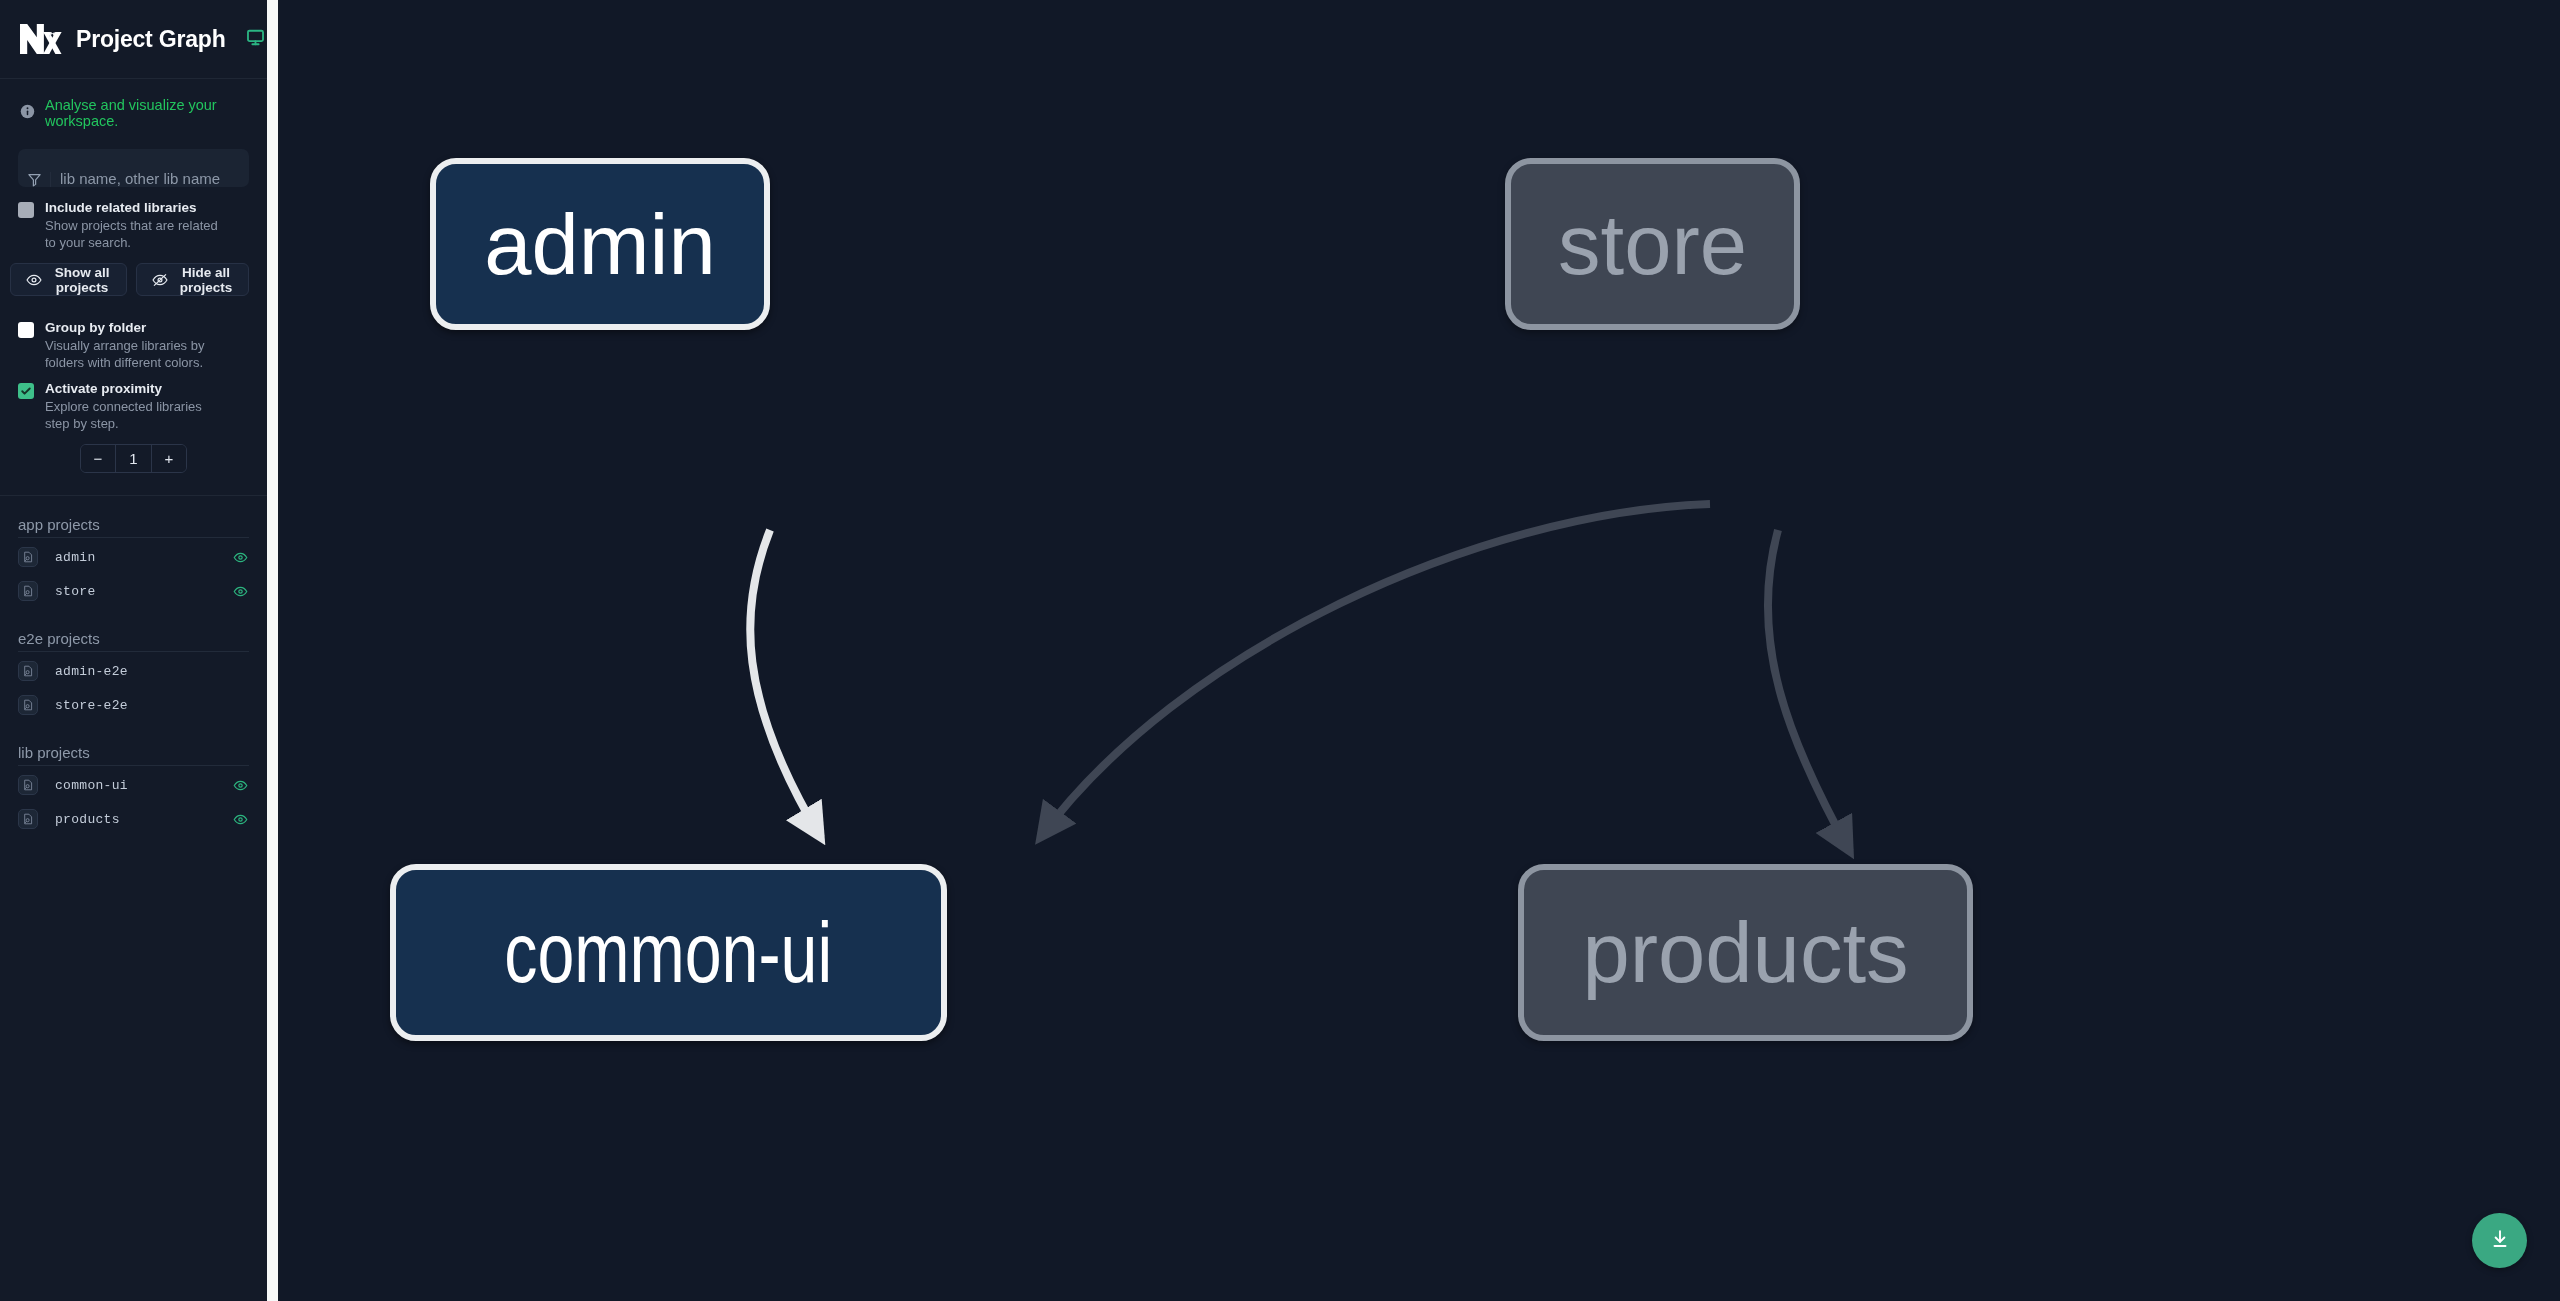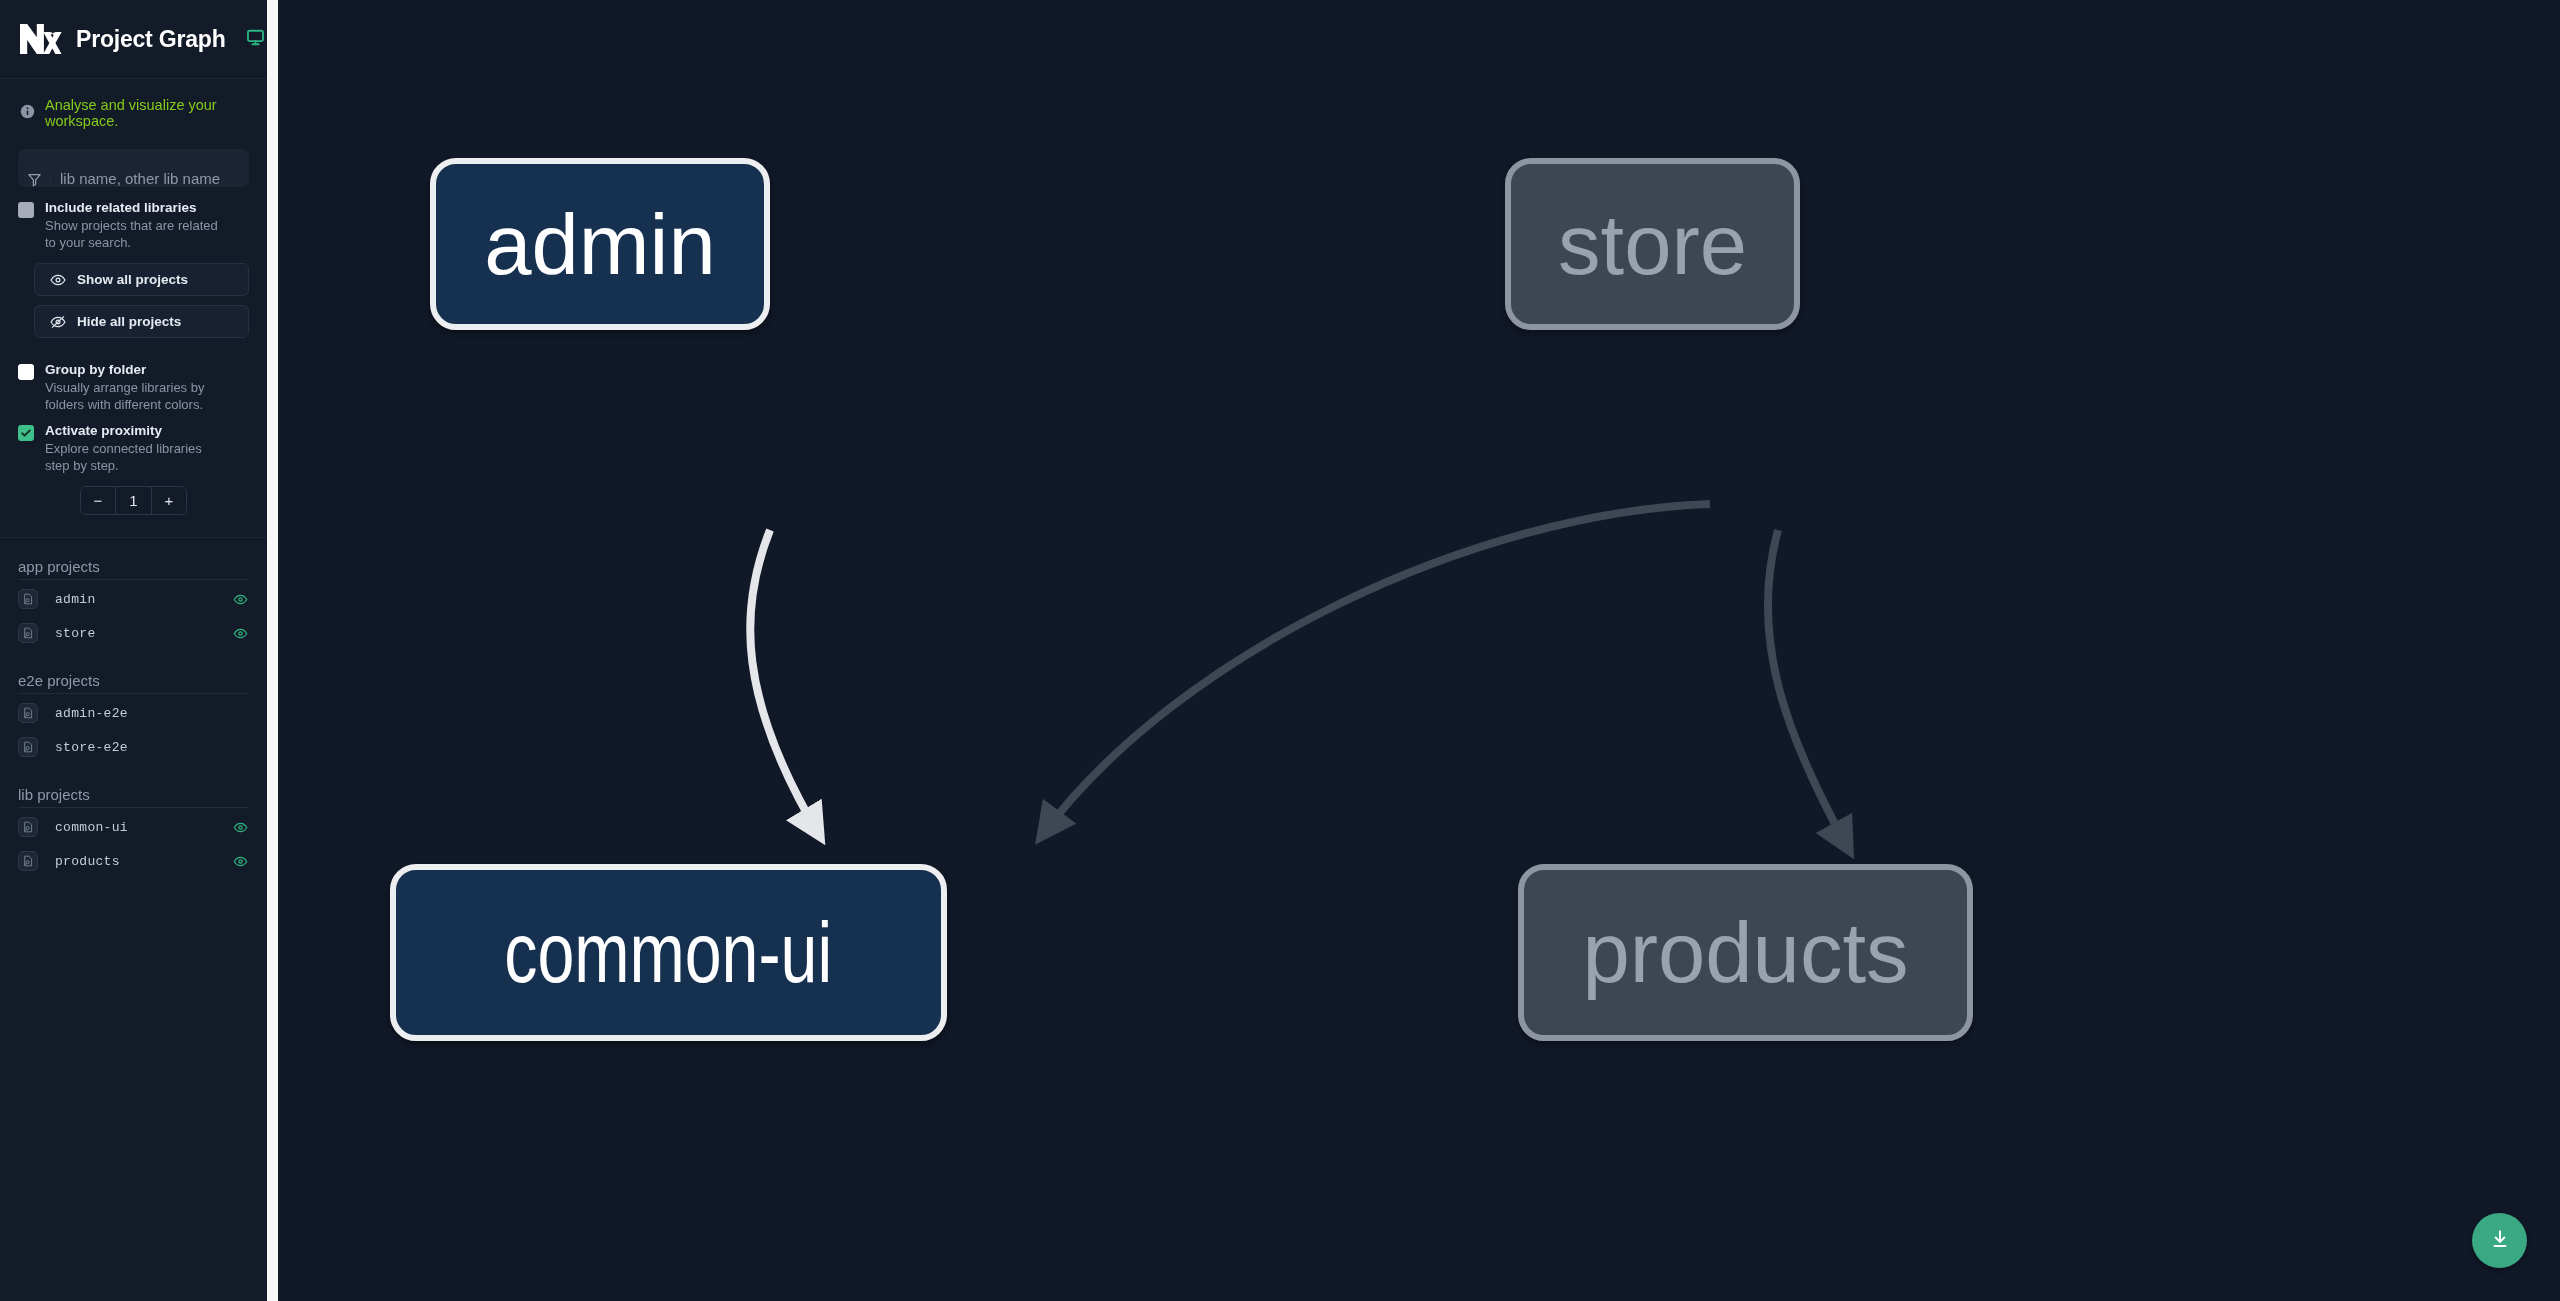--- a/index.html
+++ b/index.html
@@ -30,21 +30,21 @@
   .sb-title {
     color: #ffffff; font-size: 23px; font-weight: 700;
     letter-spacing: -0.2px; white-space: nowrap;
   }
   .monitor-icon { margin-left: 6px; display:block; }
 
   .sb-tagline {
     display: flex; align-items: center; gap: 10px;
     padding: 18px 20px 10px 20px;
   }
-  .sb-tagline .txt { color: #84cc16; font-size: 14.5px; }
+  .sb-tagline .txt { color: #22c55e; font-size: 14.5px; }
   .info-icon { flex: 0 0 15px; display:block; }
 
   .sb-scroll { flex: 1 1 auto; overflow: hidden; display: flex; flex-direction: column; }
 
   .filter-block { padding: 10px 18px 0 18px; }
   .search-wrap {
     display: flex; align-items: flex-end;
     height: 38px;
     background: #1b2433;
     border-radius: 7px;
@@ -74,21 +74,21 @@
     display: flex; align-items: center; justify-content: center;
   }
   .cb.grey { background: #a7adb8; }
   .cb.white { background: #ffffff; }
   .cb.green { background: #3ec08a; }
   .cb svg { display: block; }
   .check-texts { display: flex; flex-direction: column; }
   .check-title { color: #e7ebf1; font-size: 13.5px; font-weight: 700; line-height: 16px; }
   .check-desc { color: #8b95a5; font-size: 13px; line-height: 16.5px; margin-top: 2px; max-width: 176px; }
 
-  .btn-block { padding: 12px 18px 0 34px; display: flex; flex-direction: column; gap: 9px; }
+  .btn-block { padding: 12px 18px 0 10px; display: flex; gap: 9px; }
   .sb-btn {
     height: 33px;
     background: #182132;
     border: 1px solid #273145;
     border-radius: 6px;
     display: flex; align-items: center; gap: 11px;
     padding: 0 15px;
     color: #e6eaf0; font-size: 13.5px; font-weight: 700;
     cursor: pointer;
     font-family: "Liberation Sans", sans-serif;

